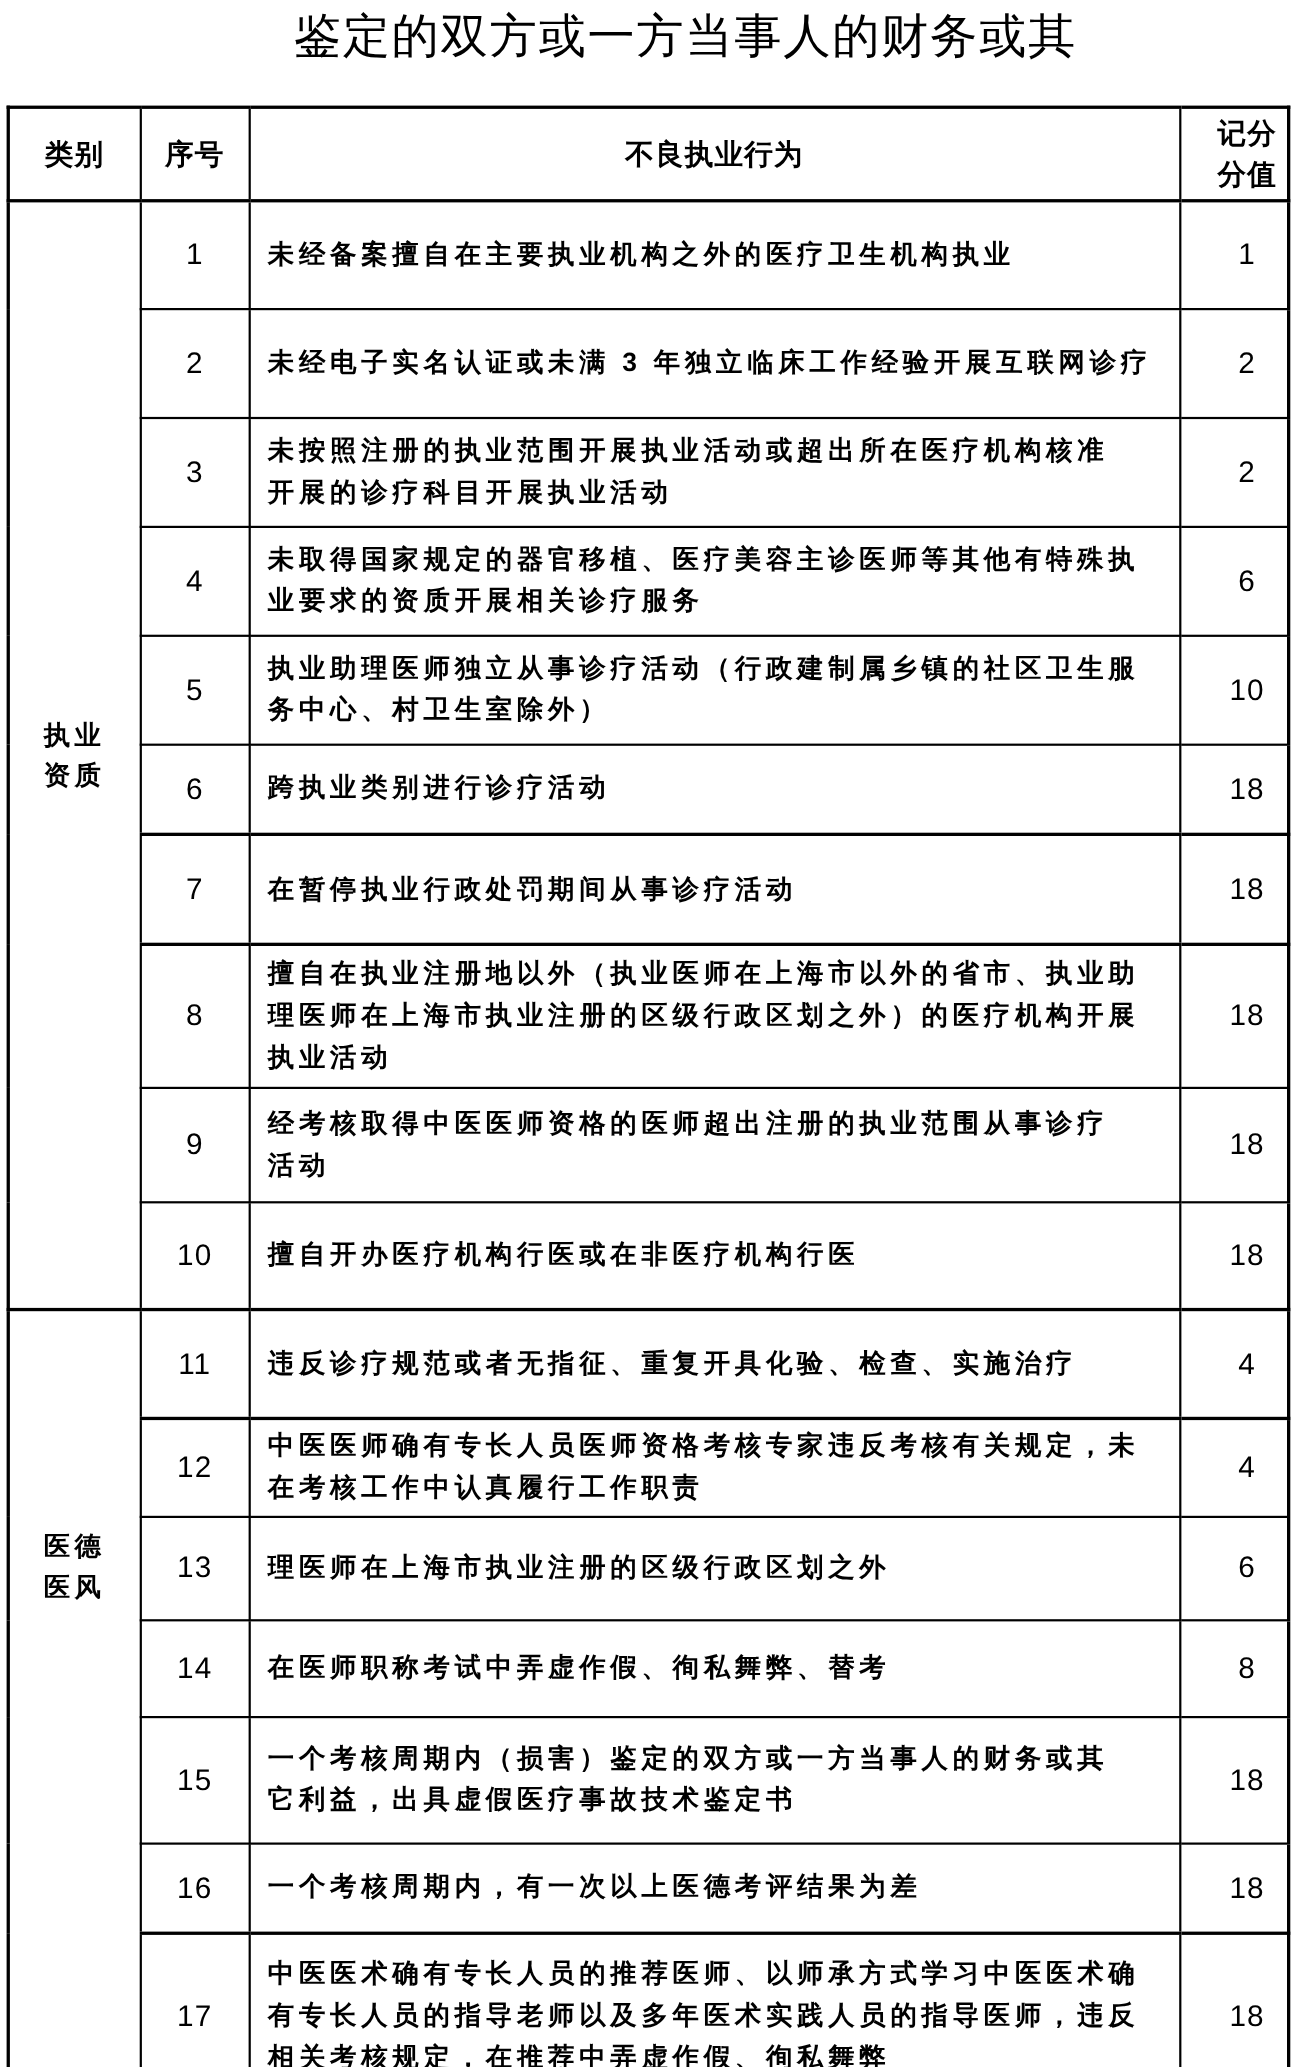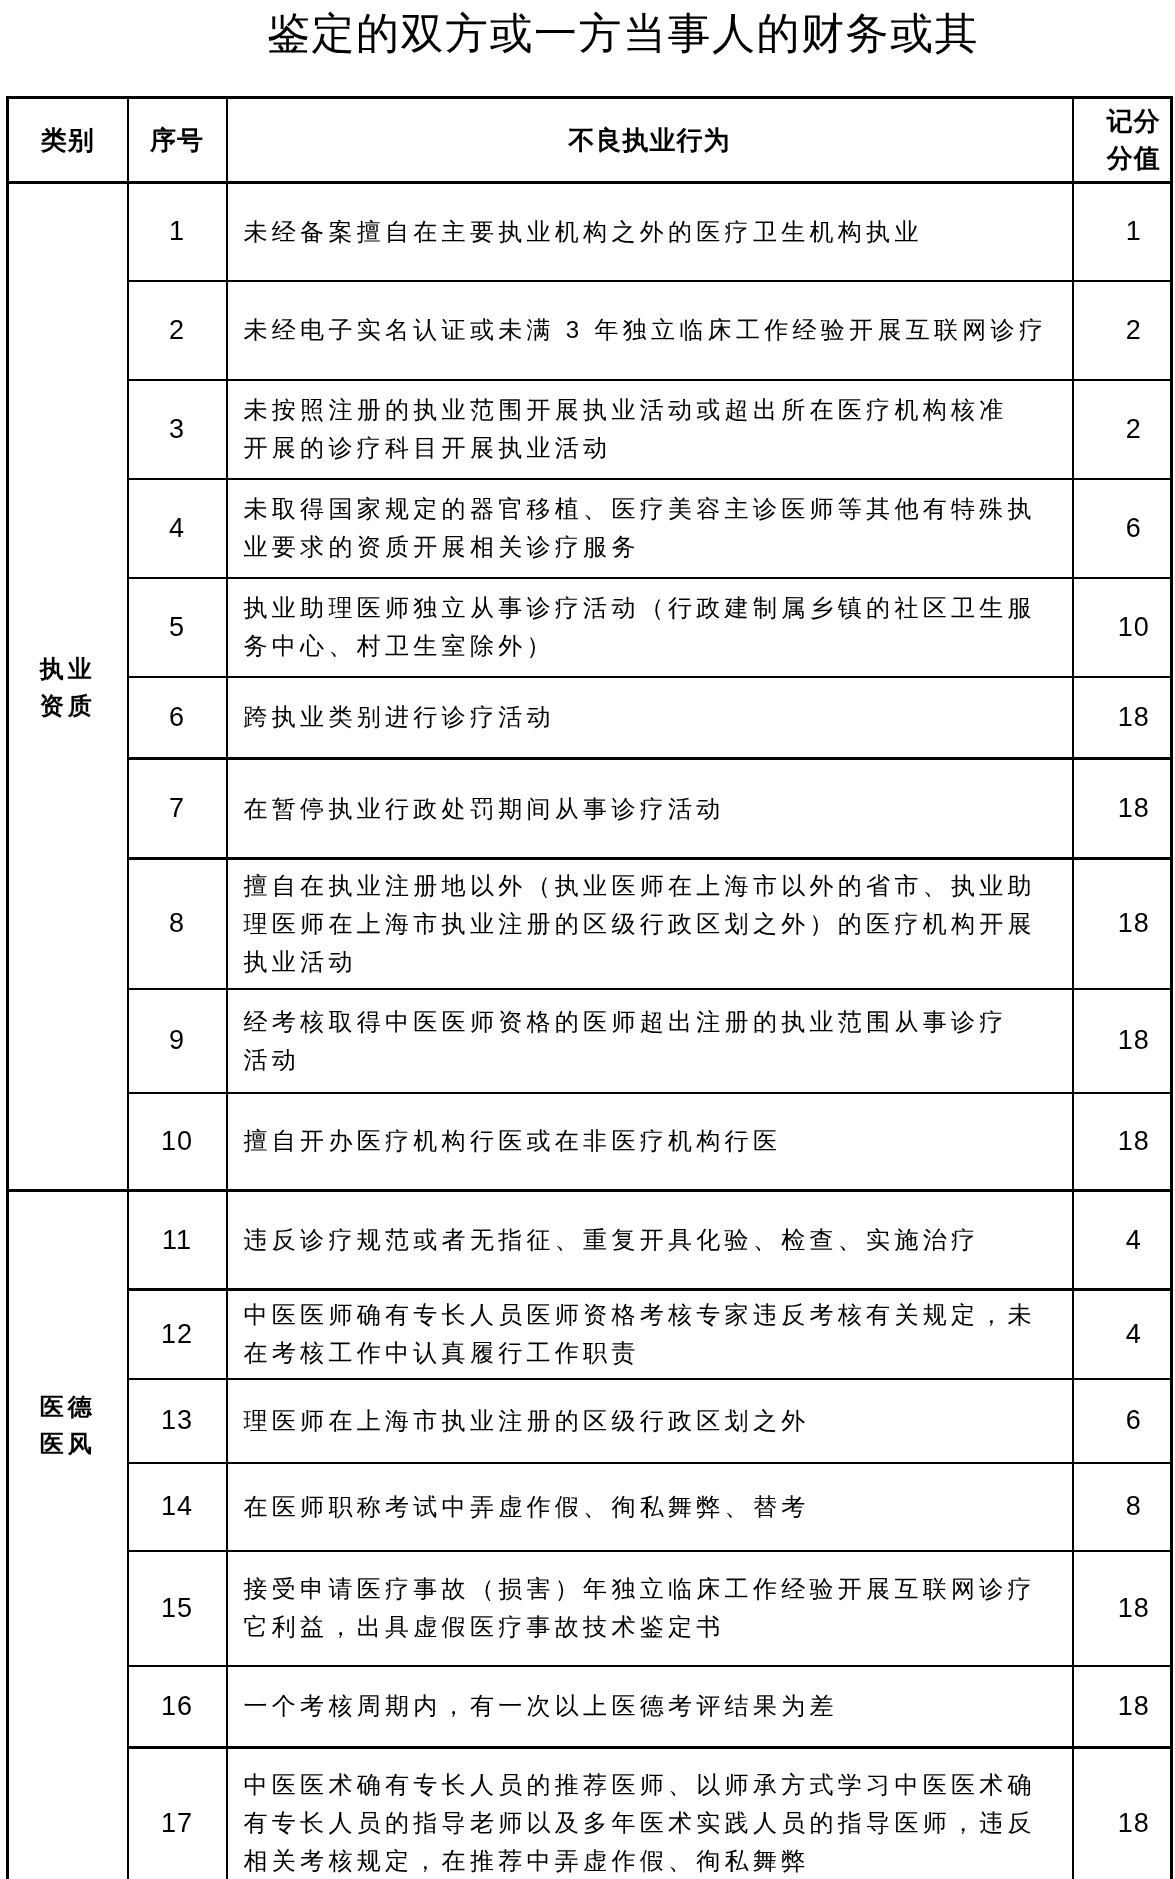--- a/index.html
+++ b/index.html
@@ -24,21 +24,21 @@
     text-align: center; letter-spacing: 1px; white-space: pre-line;
     border-top-width: 3px; border-bottom-width: 3px;
   }
   .score-table th.first, .score-table td.cat { border-left-width: 3px; }
   .score-table th.last, .score-table td.pts { border-right-width: 3px; padding-left: 24px; }
   td.no, td.pts {
     text-align: center; font-size: 27px; letter-spacing: 1px;
   }
   td.beh {
     padding-left: 16px; font-size: 24px; letter-spacing: 4.3px;
-    line-height: 38px; white-space: pre; text-align: left;
+    line-height: 38px; white-space: pre; text-align: left; font-weight: bold;
   }
   td.cat {
     text-align: center; font-size: 24px; line-height: 37px;
     letter-spacing: 4px; white-space: pre-line; font-weight: bold;
   }
   td.cat.top-aligned { vertical-align: top; padding-top: 196px; }
   tr.thick > td { border-bottom-width: 3px; }
   td.cat.group-end { border-bottom-width: 3px; }
   tr.last-row > td, td.cat.table-end { border-bottom-width: 3px; }
 </style>
@@ -130,33 +130,33 @@
       <td class="no">11</td>
       <td class="beh">违反诊疗规范或者无指征、重复开具化验、检查、实施治疗</td>
       <td class="pts">4</td>
     </tr>
     <tr style="height:89px">
       <td class="no">12</td>
       <td class="beh">中医医师确有专长人员医师资格考核专家违反考核有关规定，未
 在考核工作中认真履行工作职责</td>
       <td class="pts">4</td>
     </tr>
-    <tr style="height:84px">
+    <tr style="height:94px">
       <td class="no">13</td>
       <td class="beh">理医师在上海市执业注册的区级行政区划之外</td>
       <td class="pts">6</td>
     </tr>
     <tr style="height:88px">
       <td class="no">14</td>
       <td class="beh">在医师职称考试中弄虚作假、徇私舞弊、替考</td>
       <td class="pts">8</td>
     </tr>
     <tr style="height:115px">
       <td class="no">15</td>
-      <td class="beh">接受申请医疗事故（损害）年独立临床工作经验开展互联网诊疗
+      <td class="beh">一个考核周期内（损害）鉴定的双方或一方当事人的财务或其
 它利益，出具虚假医疗事故技术鉴定书</td>
       <td class="pts">18</td>
     </tr>
     <tr class="thick" style="height:82px">
       <td class="no">16</td>
       <td class="beh">一个考核周期内，有一次以上医德考评结果为差</td>
       <td class="pts">18</td>
     </tr>
     <tr class="last-row" style="height:151px">
       <td class="no">17</td>

